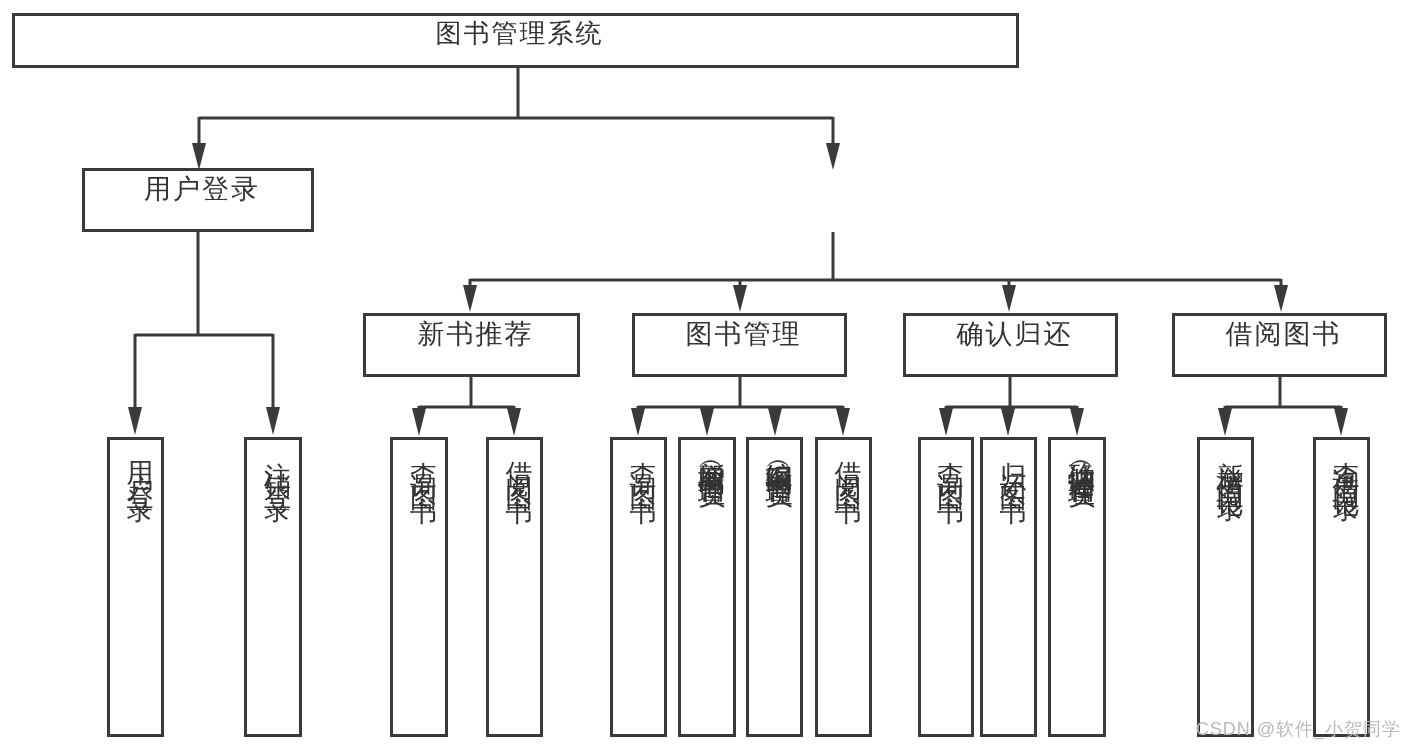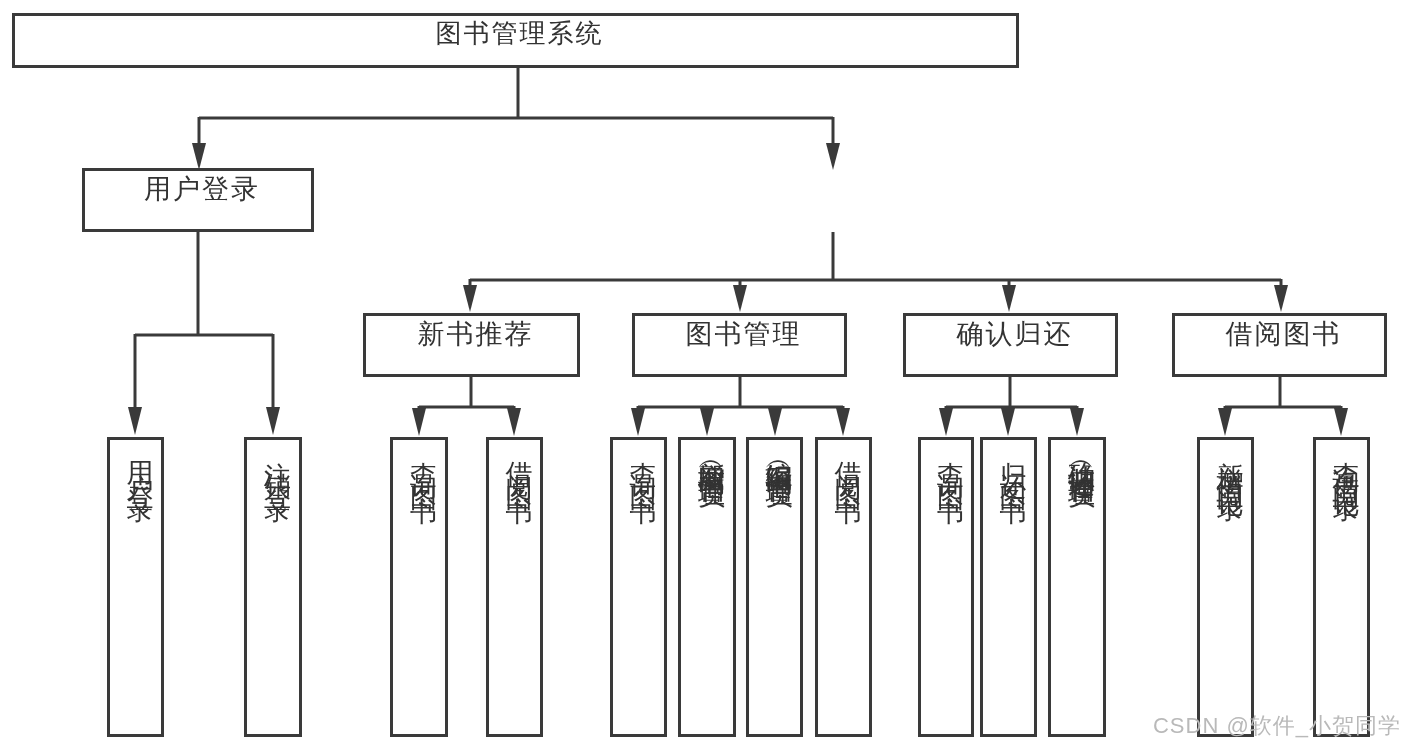--- a/index.html
+++ b/index.html
@@ -55,21 +55,21 @@
   .g3c { left:746px;  width:57px; }
   .g3d { left:815px;  width:57px; }
   .g4a { left:918px;  width:56px; }
   .g4b { left:980px;  width:57px; }
   .g4c { left:1048px; width:58px; }
   .g5a { left:1197px; width:57px; }
   .g5b { left:1313px; width:57px; }
   .watermark {
     position:absolute;
     right:4px; bottom:6px;
-    font-size:22px;
+    font-size:18px;
     color:#b9b9b9;
     letter-spacing:1px;
     white-space:nowrap;
   }
 </style>
 </head>
 <body>
 
 <div id="canvas">
 

